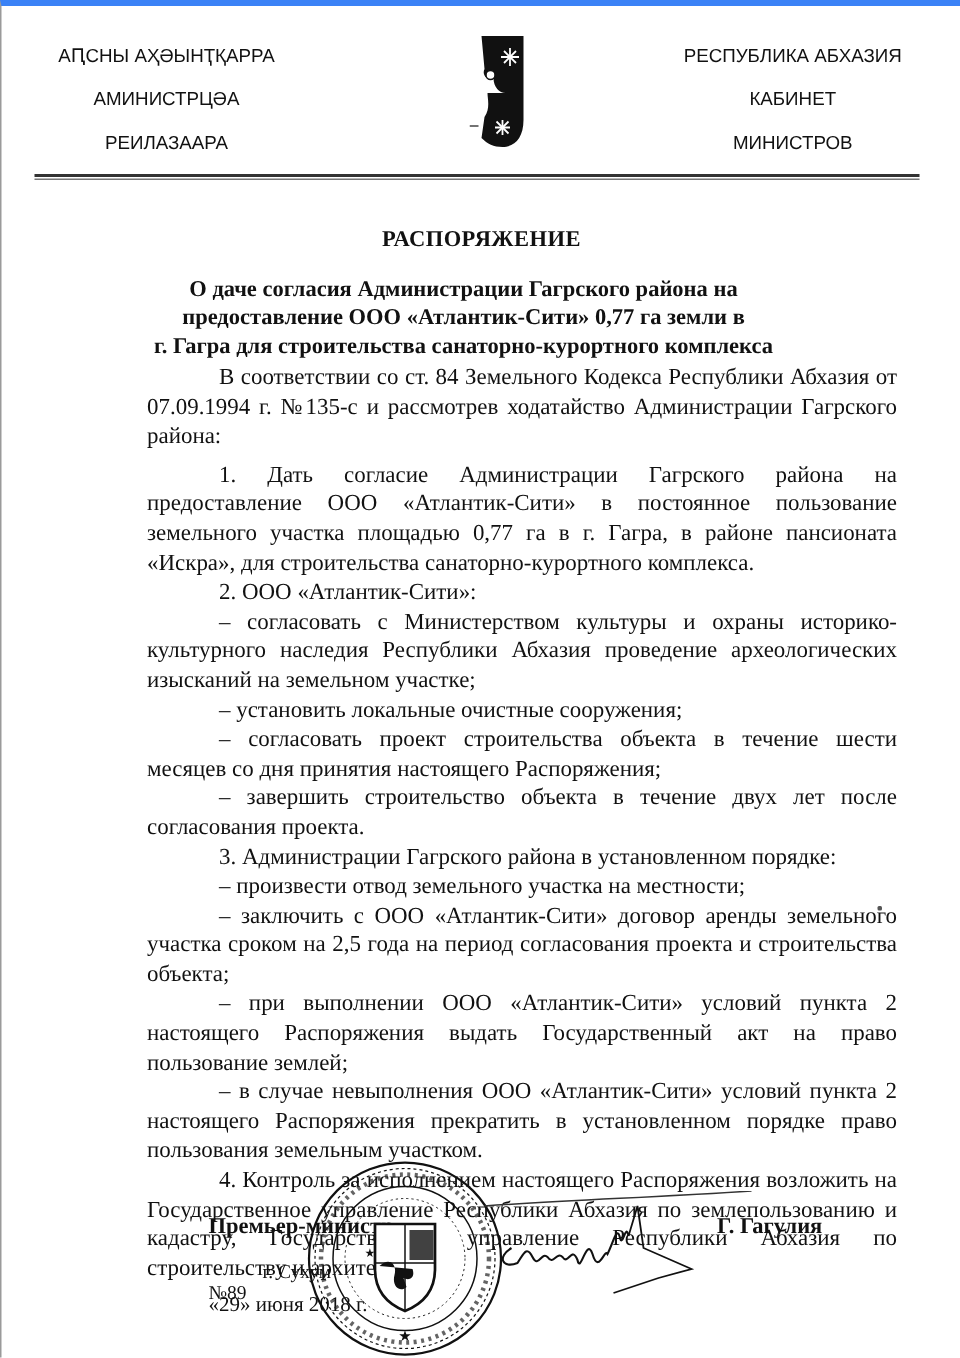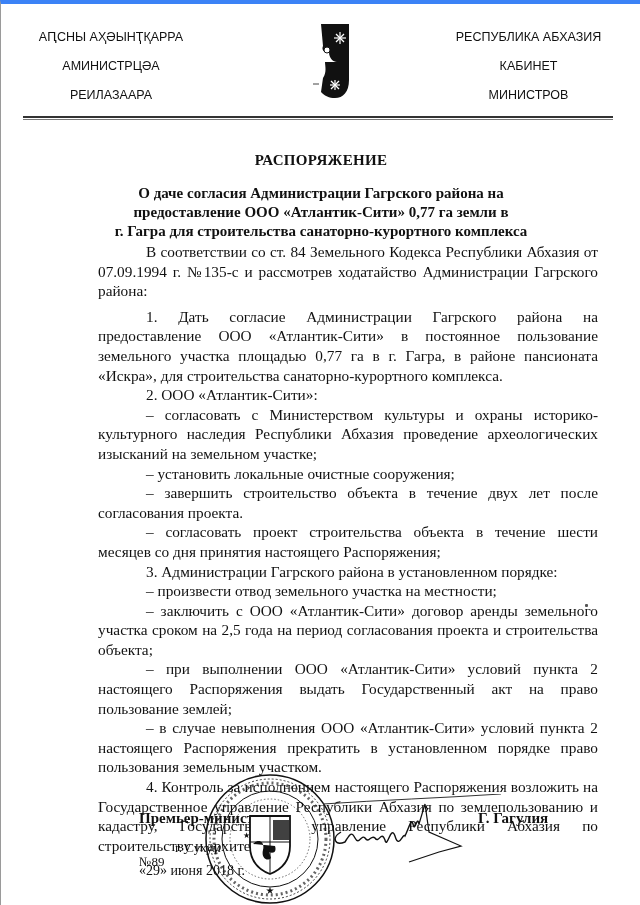--- a/index.html
+++ b/index.html
@@ -14,21 +14,21 @@
   .hdr { position: absolute; font-family: "Liberation Sans", "DejaVu Sans", sans-serif; font-size: 12.5px; color: #111; text-align: center; }
   .hdr-left { left: 30px; top: 26px; width: 160px; }
   .hdr-right { left: 440px; top: 26px; width: 175px; }
   .hdr .line { height: 29px; line-height: 14px; white-space: nowrap; }
   .emblem { position: absolute; left: 312px; top: 18px; width: 40px; height: 78px; }
   .rule { position: absolute; left: 22px; width: 590px; top: 112px; height: 4px;
           border-top: 2px solid #333; border-bottom: 1px solid #777; box-sizing: border-box; }
 
   .title { position: absolute; left: 0; width: 640px; top: 148px; text-align: center;
            font-weight: bold; font-size: 15px; letter-spacing: 0.3px; }
-  .subject { position: absolute; left: 100px; width: 440px; top: 180px; text-align: center;
+  .subject { position: absolute; left: 88px; width: 440px; top: 180px; text-align: center;
              font-weight: bold; font-size: 15px; line-height: 19px; }
 
   .body { position: absolute; left: 97px; width: 500px; top: 238px; font-size: 15.3px; line-height: 19.6px; text-align: justify; }
   .p { margin: 0; text-indent: 48px; }
   .p.gap { margin-top: 6px; }
 
   .sig { position: absolute; font-size: 14px; }
   .sig-title { left: 138px; top: 806px; font-weight: bold; font-size: 15px; }
   .sig-name { left: 477px; top: 806px; font-weight: bold; font-size: 15px; }
   .city { left: 138px; top: 836px; font-size: 13px; padding-left: 36px; }
@@ -84,22 +84,22 @@
     <div>предоставление ООО «Атлантик-Сити» 0,77 га земли в</div>
     <div>г. Гагра для строительства санаторно-курортного комплекса</div>
   </div>
 
   <div class="body">
     <p class="p">В соответствии со ст. 84 Земельного Кодекса Республики Абхазия от 07.09.1994 г. №135-с и рассмотрев ходатайство Администрации Гагрского района:</p>
     <p class="p gap">1. Дать согласие Администрации Гагрского района на предоставление ООО «Атлантик-Сити» в постоянное пользование земельного участка площадью 0,77 га в г. Гагра, в районе пансионата «Искра», для строительства санаторно-курортного комплекса.</p>
     <p class="p">2. ООО «Атлантик-Сити»:</p>
     <p class="p">– согласовать с Министерством культуры и охраны историко-культурного наследия Республики Абхазия проведение археологических изысканий на земельном участке;</p>
     <p class="p">– установить локальные очистные сооружения;</p>
+    <p class="p">– согласовать проект строительства объекта в течение шести месяцев со дня принятия настоящего Распоряжения;</p>
     <p class="p">– завершить строительство объекта в течение двух лет после согласования проекта.</p>
-    <p class="p">– согласовать проект строительства объекта в течение шести месяцев со дня принятия настоящего Распоряжения;</p>
     <p class="p">3. Администрации Гагрского района в установленном порядке:</p>
     <p class="p">– произвести отвод земельного участка на местности;</p>
     <p class="p">– заключить с ООО «Атлантик-Сити» договор аренды земельного участка сроком на 2,5 года на период согласования проекта и строительства объекта;</p>
     <p class="p">– при выполнении ООО «Атлантик-Сити» условий пункта 2 настоящего Распоряжения выдать Государственный акт на право пользование землей;</p>
     <p class="p">– в случае невыполнения ООО «Атлантик-Сити» условий пункта 2 настоящего Распоряжения прекратить в установленном порядке право пользования земельным участком.</p>
     <p class="p">4. Контроль за исполнением настоящего Распоряжения возложить на Государственное управление Республики Абхазия по землепользованию и кадастру, Государственное управление Республики Абхазия по строительству и архитектуре.</p>
   </div>
 
   <div class="sig sig-title">Премьер-министр</div>
   <div class="sig sig-name">Г. Гагулия</div>

